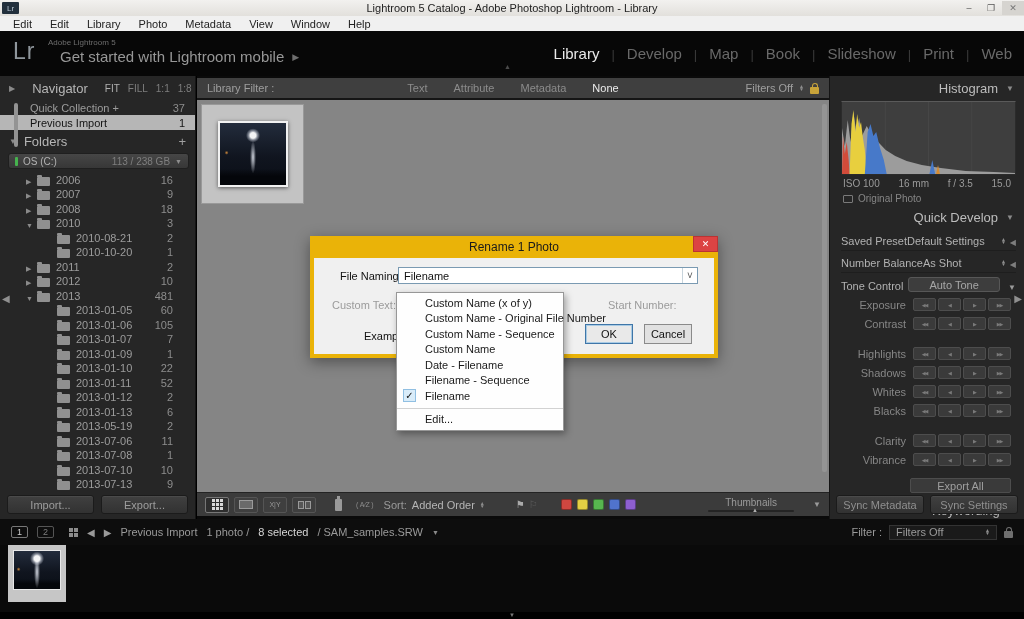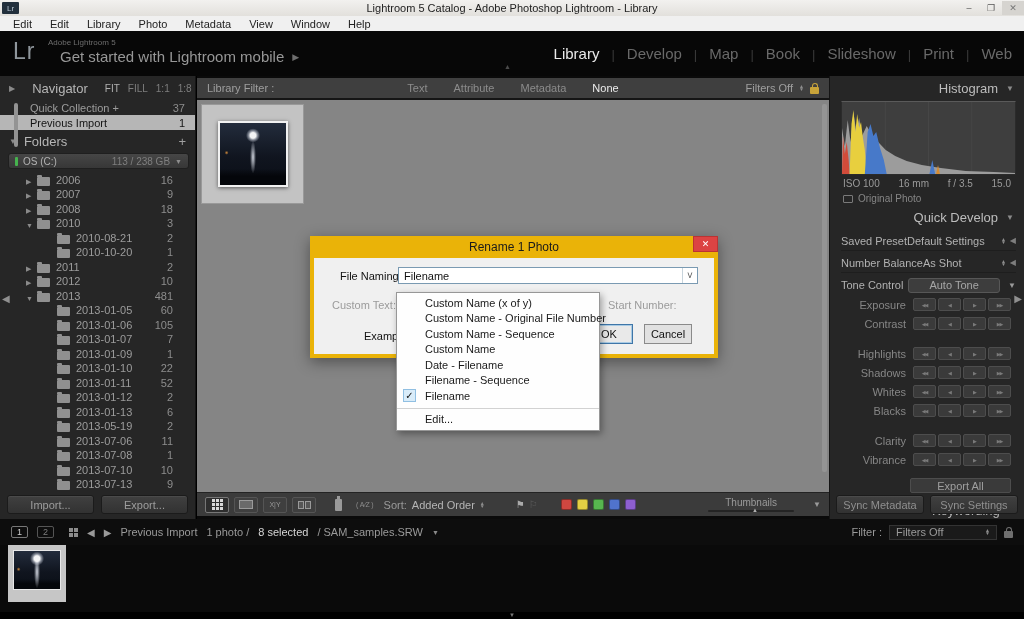--- a/index.html
+++ b/index.html
@@ -101,21 +101,21 @@
   .tb-caret{margin-left:14px;color:#9a9a9a;font-size:9px}
 
   
   .right-panel{position:absolute;right:0;top:76px;width:195px;bottom:100px;background:#262626;border-left:1px solid #141414;overflow:hidden}
   .rp-hd{height:24px;display:flex;align-items:center;justify-content:flex-end;gap:8px;padding:0 10px;color:#bdbdbd;font-size:13px}
   .histo-box{margin:1px 8px 0 11px;height:74px;background:#3e3e3e;border:1px solid #2b2b2b;border-top-color:#5a5a5a;position:relative}
   .histo-box svg{display:block;width:100%;height:100%}
   .histo-info{display:flex;justify-content:space-between;align-items:center;height:17px;padding:8px 13px;font-size:10px;color:#9a9a9a}
   .histo-orig{display:flex;align-items:center;gap:5px;height:13px;padding:0 13px;font-size:10px;color:#868686}
   .orig-ic{width:10px;height:8px;border:1px solid #7a7a7a;border-radius:1px}
-  .qd-row{display:flex;align-items:center;height:17px;margin:5px 8px 0 11px;font-size:11px;color:#b2b2b2;border-bottom:1px solid #1e1e1e;padding-bottom:3px}
+  .qd-row{display:flex;align-items:flex-end;height:17px;margin:5px 8px 0 11px;font-size:11px;color:#b2b2b2;border-bottom:1px solid #1e1e1e;padding-bottom:3px}
   .qd-row.nb{border-bottom:none}
   .qd-val{margin-left:auto;display:flex;align-items:center;gap:6px;color:#b2b2b2;width:104px}
   .qd-val .i-ud{margin-left:auto}
   .qd-reset{font-size:8px;color:#7e7e7e;margin-left:4px}
   .autotone{margin-left:auto;width:92px;height:15px;border:1px solid #575757;border-radius:3px;background:#3d3d3d;color:#a6a6a6;font-size:11px;display:flex;align-items:center;justify-content:center}
   .tone-caret{font-size:8px;color:#9a9a9a;margin-left:8px}
   .adj-row{display:flex;align-items:center;justify-content:flex-end;height:19px;padding-right:13px;gap:7px;font-size:11px;color:#868686}
   .adj-row.gap{margin-top:11px}
   .steppers{display:flex;gap:2px}
   .step{width:23px;height:13px;background:#3a3a3a;border:1px solid #4d4d4d;border-radius:2px;color:#7a7a7a;font-size:5px;display:flex;align-items:center;justify-content:center;letter-spacing:-1px}
@@ -150,21 +150,21 @@
   .dlg-close{position:absolute;top:0;right:0;width:25px;height:16px;background:#dc4343;border:1px solid #b33;color:#fff;font-size:9px;display:flex;align-items:center;justify-content:center}
   .dlg-body{position:absolute;left:4px;right:4px;top:22px;bottom:4px;background:#f0f0f0}
   .dlg-lbl{position:absolute;font-size:11px;color:#111}
   .dlg-lbl.dim{color:#9b9b9b}
   .combo{position:absolute;left:84px;top:9px;width:300px;height:17px;background:#fff;border:1px solid #7a9ab2;display:flex;align-items:center;font-size:11px;color:#111;padding-left:5px}
   .combo-arrow{margin-left:auto;width:15px;height:100%;border-left:1px solid #c8d4dc;display:flex;align-items:center;justify-content:center;color:#555;font-size:8px}
   .combo-arrow::before{content:"˅";font-size:10px}
   .btn{position:absolute;height:20px;background:#e1e1e1;border:1px solid #8a8a8a;font-size:11px;color:#111;display:flex;align-items:center;justify-content:center}
   .btn.ok{left:271px;top:66px;width:48px;border:1px solid #3f76a8;box-shadow:0 0 0 1px #a9cbe4 inset;background:#e9e9e9}
   .btn.cancel{left:330px;top:66px;width:48px}
-  .dropdown{position:absolute;left:396px;top:292px;width:204px;background:#fefefe;border:1px solid #979797;box-shadow:2px 3px 7px rgba(0,0,0,.35);z-index:6;padding:2px 0 3px}
+  .dropdown{position:absolute;left:396px;top:292px;width:168px;background:#fefefe;border:1px solid #979797;box-shadow:2px 3px 7px rgba(0,0,0,.35);z-index:6;padding:2px 0 3px}
   .dd-item{height:15.5px;display:flex;align-items:center;gap:9px;font-size:11px;color:#1a1a1a;padding:0 8px 0 6px}
   .dd-check{width:13px;height:13px;flex:0 0 13px;display:flex;align-items:center;justify-content:center;font-size:10px;color:#111;border:1px solid transparent}
   .dd-item.checked .dd-check{background:#d9ecf9;border-color:#90bfe2}
   .dd-item.sep{border-top:1px solid #d2d2d2;margin-top:4px;height:19px;padding-top:2px}
 </style>
 </head>
 <body>
 
 <div class="titlebar">
   <div class="tb-logo">Lr</div>

